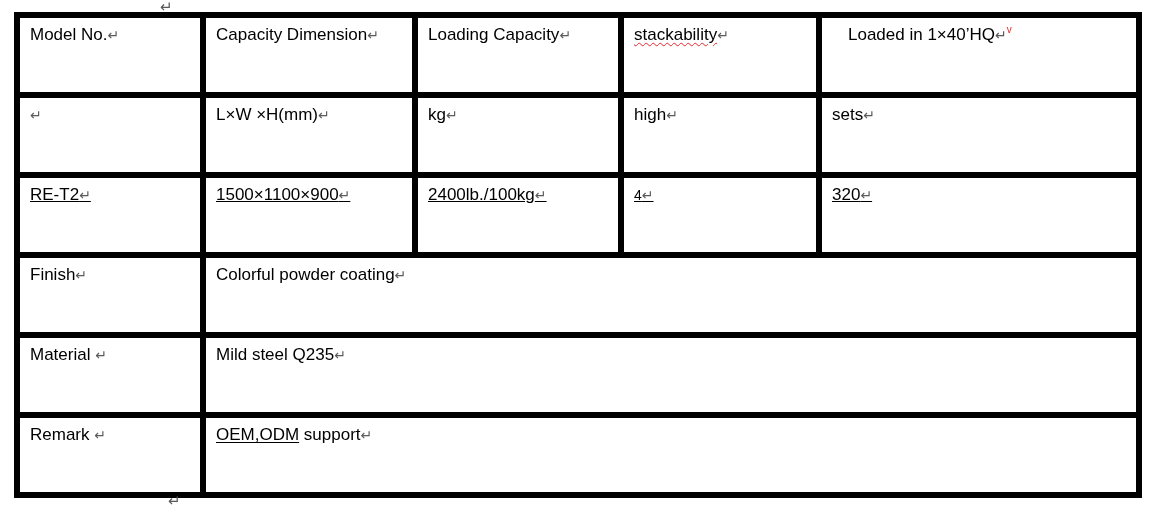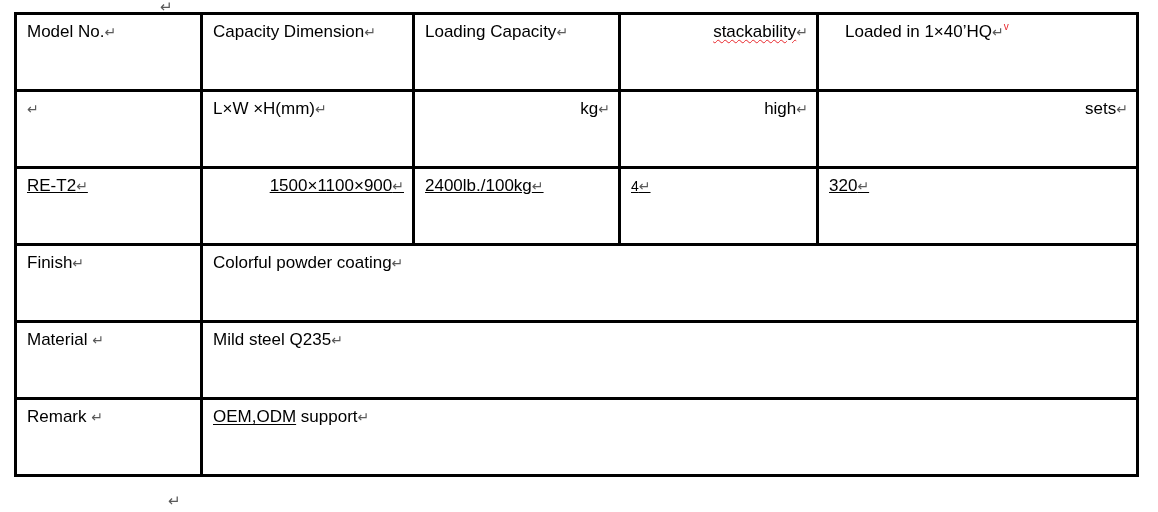--- a/index.html
+++ b/index.html
@@ -31,40 +31,40 @@
 
   table.spec {
     position: absolute;
     left: 14px;
     top: 12px;
     width: 1122px;
     border-collapse: collapse;
     table-layout: fixed;
   }
   table.spec td {
-    border: 3px solid #000000;
+    border: 6px solid #000000;
     vertical-align: top;
     padding: 6px 8px 6px 10px;
     font-size: 17px;
     line-height: 1.25;
     font-family: "Liberation Sans", sans-serif;
   }
   
   col.c1 { width: 186px; }
   col.c2 { width: 212px; }
   col.c3 { width: 206px; }
   col.c4 { width: 198px; }
   col.c5 { width: 320px; }
 
   tr.r-head td { height: 62px; }
   tr.r-units td { height: 62px; }
   tr.r-data td { height: 62px; text-decoration: underline; }
   tr.r-pair td { height: 62px; }
 
-  .center { text-align: right; padding-left: 0; padding-right: 0; }
+  .center { text-align: left; padding-left: 0; padding-right: 0; }
   .small { font-size: 14px; }
 
   .pil {
     color: #5a5a5a;
     font-size: 14px;
     font-family: "Liberation Sans", sans-serif;
     vertical-align: baseline;
   }
   
   .sq {

